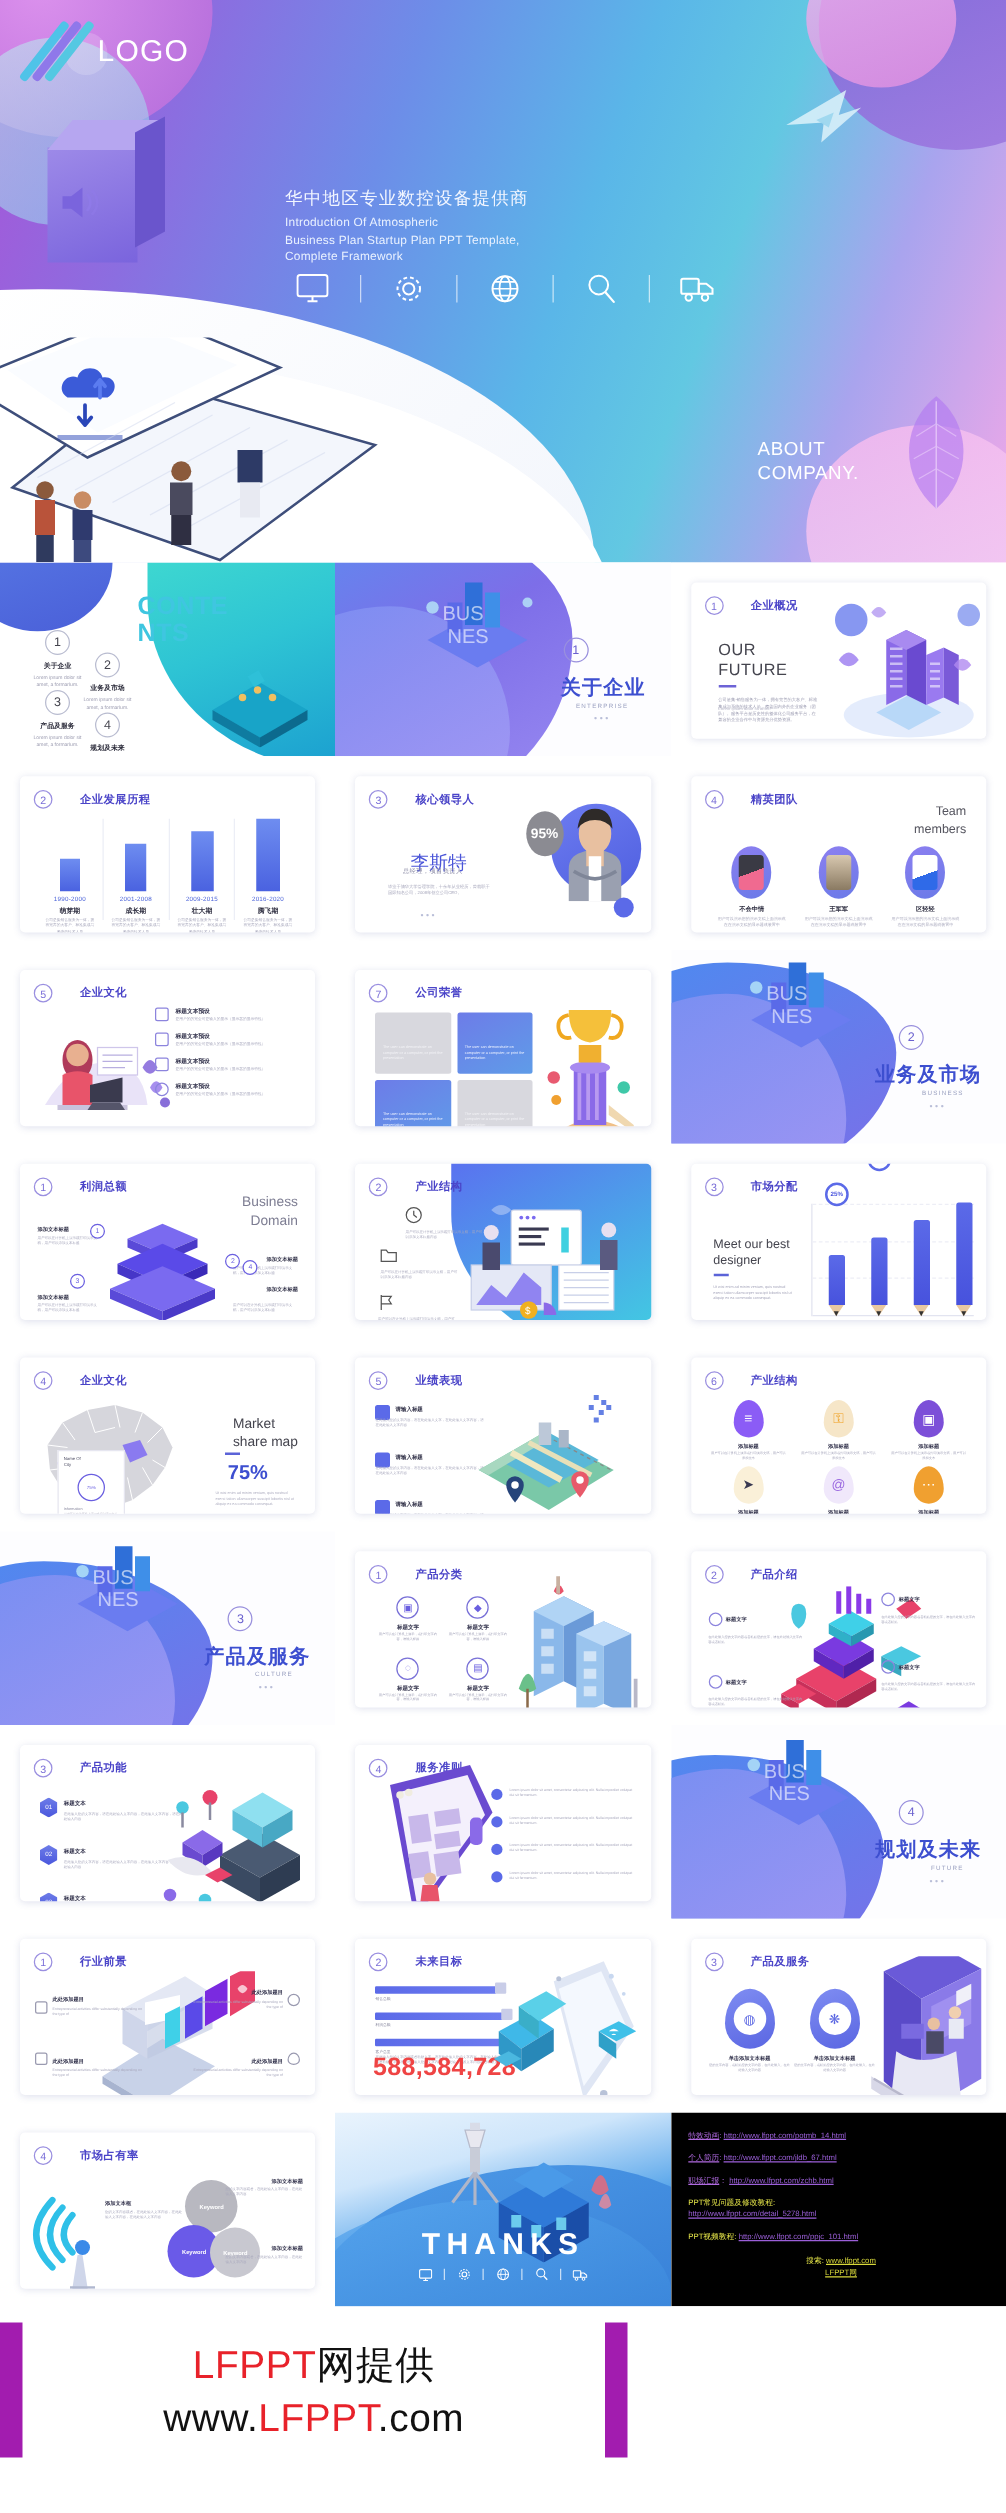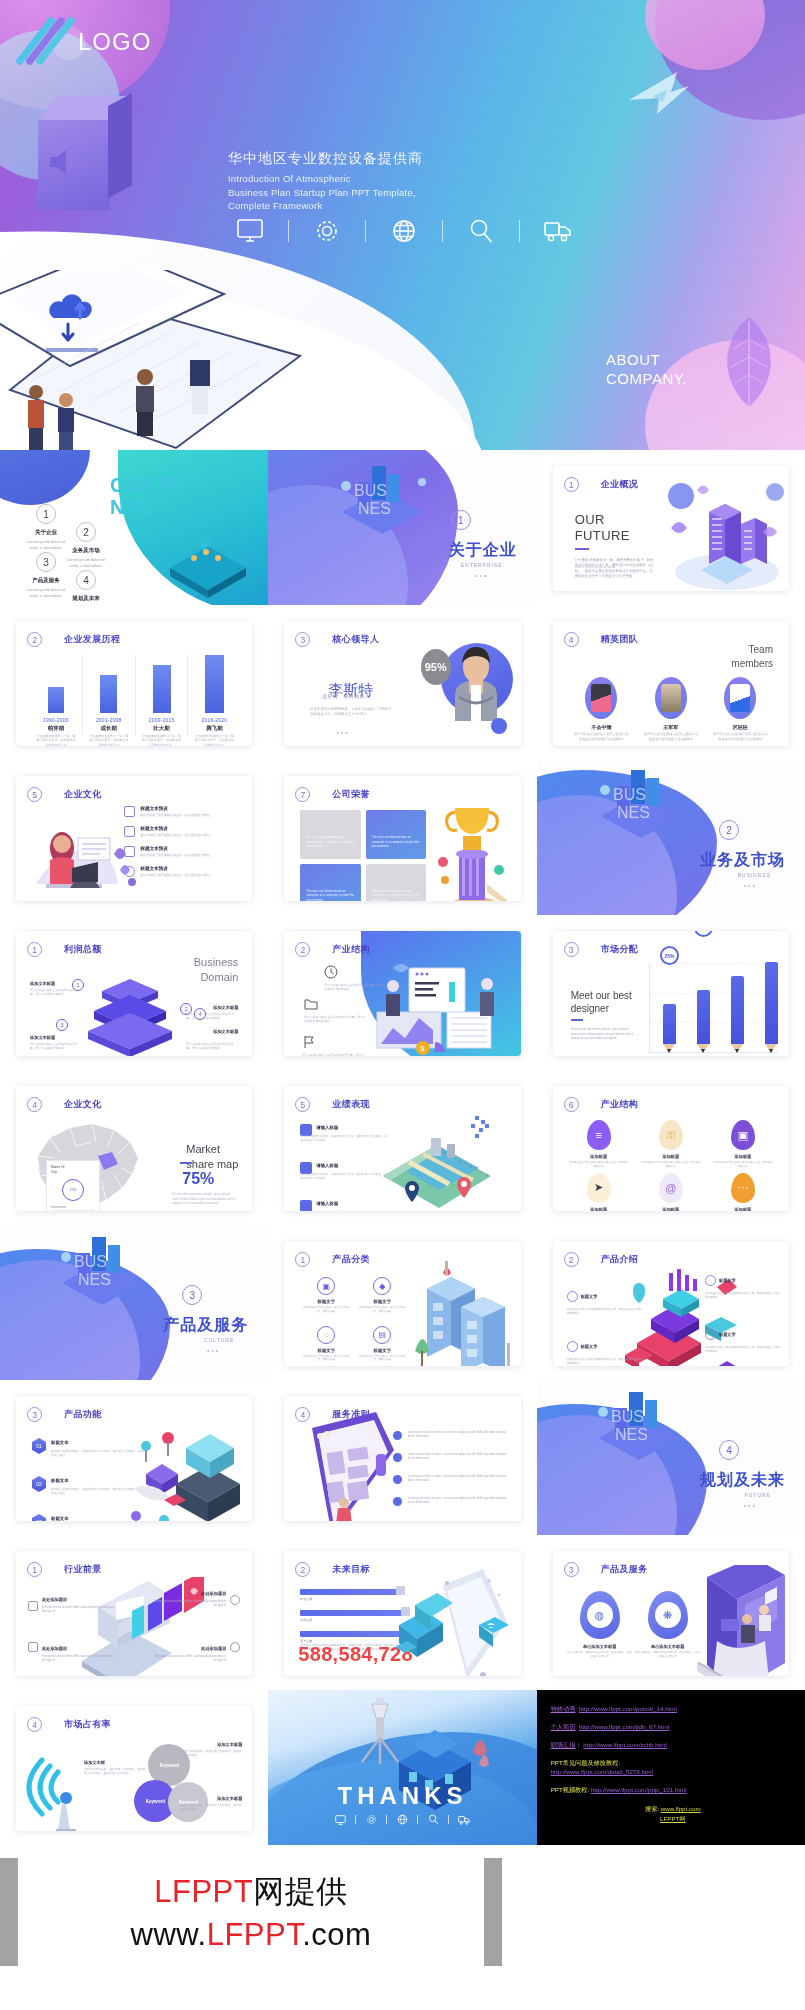--- a/index.html
+++ b/index.html
@@ -195,21 +195,21 @@
   .md-chart{ position:absolute; right:6px; top:26px; width:148px; height:112px;}
   .pencil{ position:absolute; bottom:16px; width:13px;}
   .pencil .body{ width:13px; background:linear-gradient(180deg,#5b6ae8,#4752dd); border-radius:2px 2px 0 0;}
   .pencil .tip { width:0; height:0; border-left:6.5px solid transparent; border-right:6.5px solid transparent; border-top:9px solid #e8c8a0;}
   .pencil .lead{ width:0; height:0; border-left:2.5px solid transparent; border-right:2.5px solid transparent; border-top:4px solid #333; margin:-4px auto 0;}
   .bub { position:absolute; width:19px; height:19px; border-radius:50%; background:#fff; border:2px solid #5b6ae8;
     color:#4752dd; font-size:5px; font-weight:700; display:flex; align-items:center; justify-content:center; }
 
   
   .ms-map{ position:absolute; left:10px; top:26px; width:124px; height:112px;}
-  .ms-en { position:absolute; right:14px; top:56px; font-size:11px; color:#44444e; line-height:15px;margin-left:39px;}
+  .ms-en { position:absolute; right:14px; top:46px; font-size:11px; color:#44444e; line-height:15px;margin-left:39px;}
   .ms-bar{ position:absolute; right:60px; top:76px; width:12px; height:2px; background:#5b63d8;}
   .ms-pct{ position:absolute; right:38px; top:84px; font-size:16px; font-weight:700; color:#3d4fd0;}
   .ms-tx { position:absolute; right:14px; top:106px; width:66px; font-size:3px; color:#b0b0c2; line-height:4.6px;}
   .ms-pop{ position:absolute; left:30px; top:74px; width:54px; height:62px; background:#fff; border:1px solid #e6e6f0;}
   .ms-pop .n{ font-size:3.4px; color:#4a4a60; padding:4px 0 0 4px; line-height:5px;}
   .ms-ring{ width:22px; height:22px; border-radius:50%; border:1.5px solid #6a5fe0; margin:4px auto 0;
     display:flex; align-items:center; justify-content:center; font-size:3.6px; color:#6a5fe0;}
   .ms-inf{ font-size:3px; color:#8a8aa0; padding:4px 0 0 4px;}
   .ms-inf2{font-size:2.4px; color:#b6b6c6; padding:1px 4px; line-height:3.6px;}
 
@@ -315,21 +315,21 @@
   .blk-cn { color:#b06ae0; text-decoration:underline; }
   .blk-url { color:#9b5fd8; text-decoration:underline; }
   .blk-y { color:#e8e84a; }
   .blk-center{ text-align:center; margin-top:10px; font-size:6.2px; line-height:10px;}
   .blk-sr{ color:#e8e84a;}
   .blk-site{ color:#d8d83a; text-decoration:underline;}
 
   
   .footer-band {
     position:absolute; left:0; top:1858px; width:502px; height:108px;
-    background:#a3a3a3; display:flex; align-items:center; justify-content:center;
+    background:#a21caf; display:flex; align-items:center; justify-content:center;
   }
   .footer-card {
     width:466px; height:124px; background:#fff;
     display:flex; flex-direction:column; align-items:center; justify-content:center; gap:4px;
   }
   .fc-l1 { font-size:31px; letter-spacing:.5px; }
   .fc-l2 { font-size:31px; letter-spacing:.5px; }
   .fc-red { color:#e8222a; }
   .fc-blk { color:#111; }
   .footer-white{ position:absolute; left:502px; top:1858px; width:303px; height:152px; background:#fff;}

